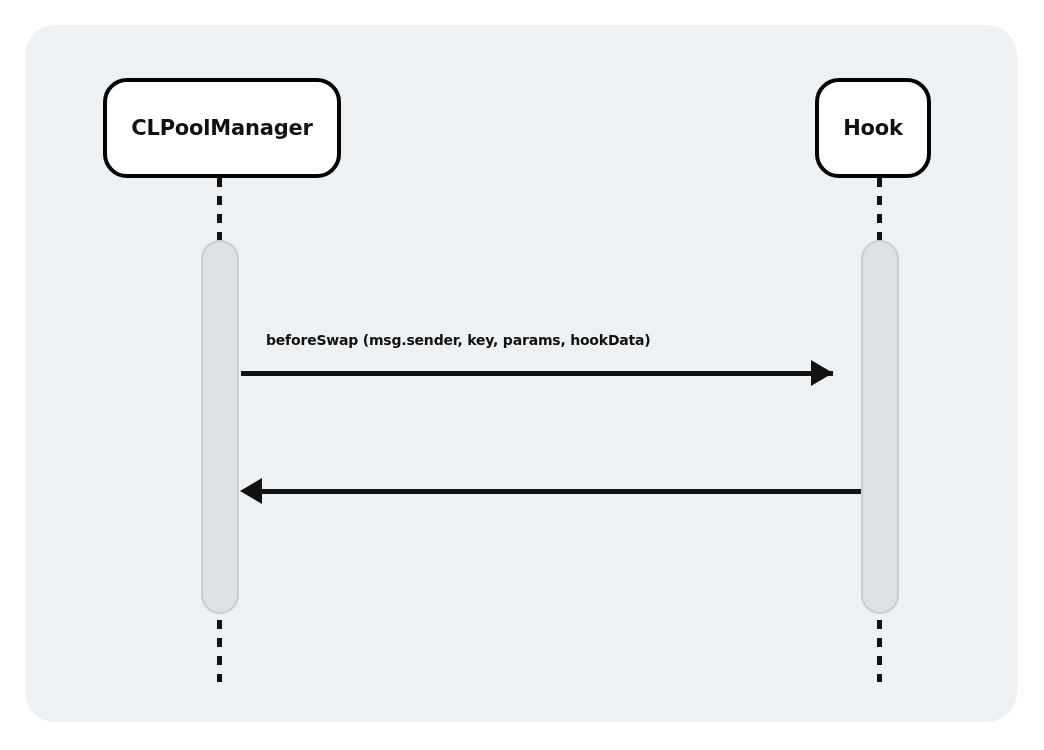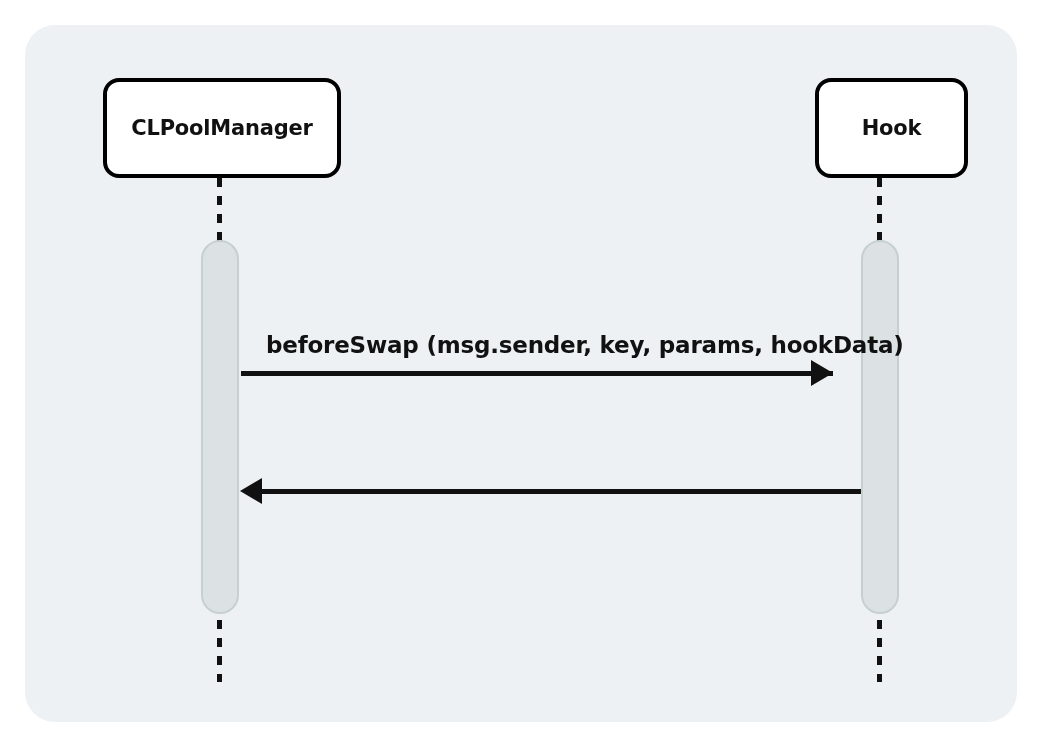--- a/index.html
+++ b/index.html
@@ -37,42 +37,42 @@
     width: 1044px;
     height: 750px;
   }
 
   
   .participant {
     position: absolute;
     box-sizing: border-box;
     background: #ffffff;
     border: 4px solid #000000;
-    border-radius: 16px;
+    border-radius: 24px;
     display: flex;
     align-items: center;
     justify-content: center;
   }
   .participant-label {
     font-size: 21px;
     font-weight: 700;
     color: #111111;
     letter-spacing: -0.2px;
     white-space: nowrap;
   }
   #participant-clpoolmanager {
     left: 103px;
     top: 78px;
     width: 238px;
     height: 100px;
   }
   #participant-hook {
     left: 815px;
     top: 78px;
-    width: 153px;
+    width: 116px;
     height: 100px;
   }
 
   
   .lifeline {
     position: absolute;
     width: 5px;
     background-image: linear-gradient(
       to bottom,
       #111111 0px,
@@ -120,21 +120,21 @@
     width: 0;
     height: 0;
     border-top: 13px solid transparent;
     border-bottom: 13px solid transparent;
   }
   .arrowhead.right { border-left: 22px solid #111111; }
   .arrowhead.left  { border-right: 22px solid #111111; }
 
   .message-label {
     position: absolute;
-    font-size: 23px;
+    font-size: 14px;
     font-weight: 700;
     color: #111111;
     white-space: nowrap;
     letter-spacing: -0.2px;
   }
 
   
   #message-beforeswap-line { left: 241px; top: 371px; width: 592px; }
   #message-beforeswap-arrow { left: 811px; top: 360px; }
   #message-beforeswap-label { left: 266px; top: 332px; }

